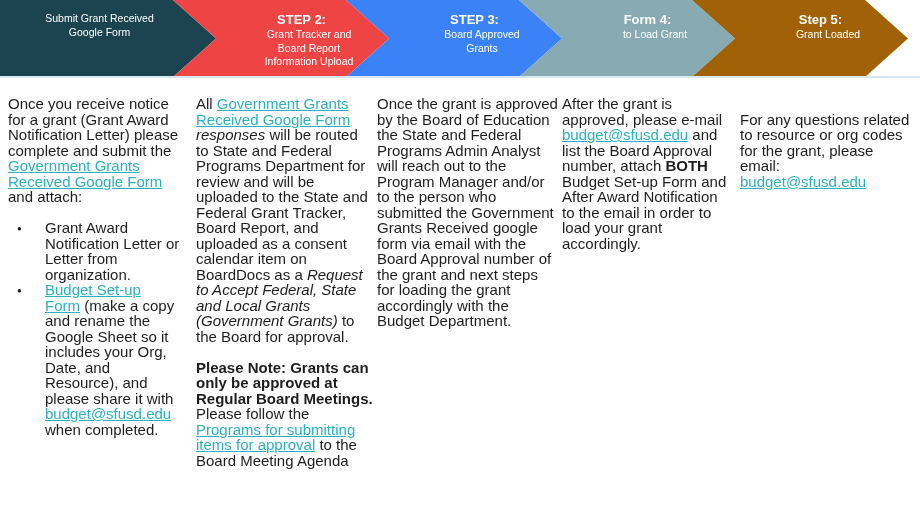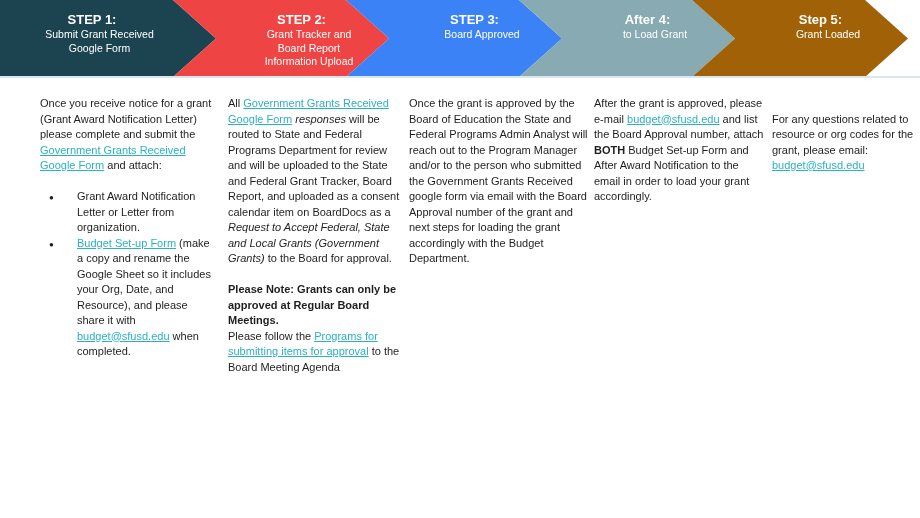--- a/index.html
+++ b/index.html
@@ -10,21 +10,21 @@
   .chevron{position:absolute;top:0;height:77px;width:216px;}
   .chev-first{clip-path:polygon(0 0,173px 0,100% 50%,173px 100%,0 100%);}
   .chev-rest{clip-path:polygon(0 0,173px 0,100% 50%,173px 100%,0 100%,43px 50%);}
   .chev-text{position:absolute;top:12px;left:43px;right:2px;text-align:center;color:#ffffff;}
   .pos0 .chev-text{left:0;right:32px;}
   .chev-title{font-size:13px;font-weight:bold;line-height:15px;margin-bottom:1px;}
   .chev-sub{font-size:10.5px;line-height:13.5px;padding-left:15px;}
   .divider{position:absolute;top:76px;left:0;width:920px;height:2px;}
   
   .content{position:absolute;top:0;left:0;width:920px;height:518px;}
-  .column{position:absolute;top:96px;font-size:11px;line-height:15.5px;color:#1e1e1e;margin-left:32px;}
+  .column{position:absolute;top:96px;font-size:15px;line-height:15.5px;color:#1e1e1e;}
   .col0{left:8px;width:172px;}
   .col1{left:196px;width:177px;}
   .col2{left:377px;width:182px;}
   .col3{left:562px;width:172px;}
   .col4{left:740px;width:171px;}
   .column p{margin:0;}
   .spacer{height:15.5px;}
   .column ul{margin:0;padding:0;list-style:none;}
   .column li{position:relative;padding-left:37px;}
   .column li::before{content:"\25CF";position:absolute;left:9px;top:1px;font-size:8px;line-height:15.5px;color:#1e1e1e;}
@@ -32,42 +32,42 @@
   em{font-style:italic;}
   strong{font-weight:bold;}
 </style>
 </head>
 <body>
 
 <div class="page">
   <div class="banner">
       <div class="chevron pos0 chev-first" style="left: 0px; background: rgb(28, 68, 80);">
         <div class="chev-text">
-          <div class="chev-title">STEP 1:</div>
           <div class="chev-sub">Submit Grant Received</div>
           <div class="chev-sub">Google Form</div>
         </div>
       </div>
       <div class="chevron pos1 chev-rest" style="left: 173px; background: #ef4444;">
         <div class="chev-text">
           <div class="chev-title">STEP 2:</div>
           <div class="chev-sub">Grant Tracker and</div>
           <div class="chev-sub">Board Report</div>
           <div class="chev-sub">Information Upload</div>
         </div>
       </div>
       <div class="chevron pos2 chev-rest" style="left: 346px; background: #3b82f6;">
         <div class="chev-text">
           <div class="chev-title">STEP 3:</div>
           <div class="chev-sub">Board Approved</div>
+          <div class="chev-sub">Grants</div>
         </div>
       </div>
       <div class="chevron pos3 chev-rest" style="left: 519px; background: rgb(136, 170, 179);">
         <div class="chev-text">
-          <div class="chev-title">After 4:</div>
+          <div class="chev-title">Form 4:</div>
           <div class="chev-sub">to Load Grant</div>
         </div>
       </div>
       <div class="chevron pos4 chev-rest" style="left: 692px; background: #a16207;">
         <div class="chev-text">
           <div class="chev-title">Step 5:</div>
           <div class="chev-sub">Grant Loaded</div>
         </div>
       </div>
     </div>

